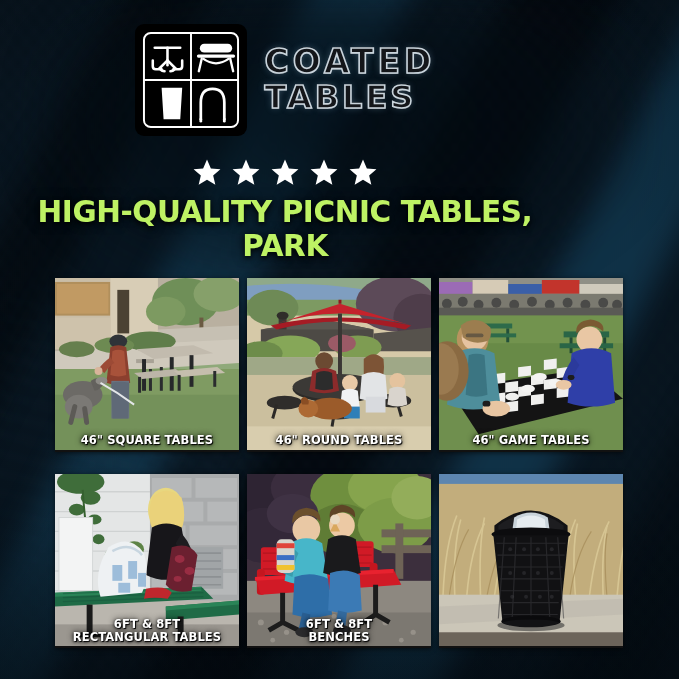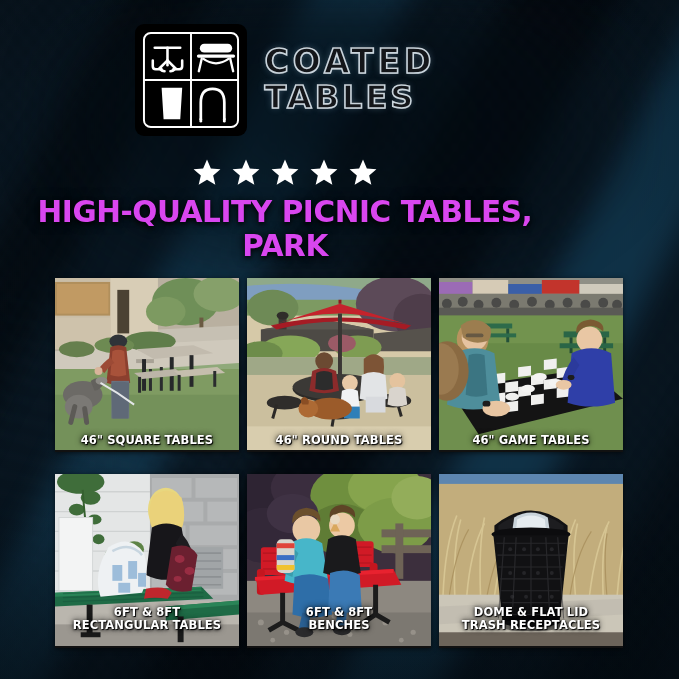--- a/index.html
+++ b/index.html
@@ -104,21 +104,21 @@
   .stars {
     position:absolute; left:0; right:0; top:158px;
     display:flex; justify-content:center; align-items:center; gap:9px;
   }
   .stars .star { width:30px; height:29px; display:block; }
 
   
   .headline {
     position:absolute; left:34px; right:34px; top:196px;
     text-align:center;
-    color:#d946ef;
+    color:#bef264;
     font-family:"DejaVu Sans", sans-serif;
     font-weight:bold;
     font-size:29.5px;
     line-height:1.14;
     letter-spacing:-0.4px;
     text-shadow:0 2px 5px rgba(0,0,0,.85), 0 0 12px rgba(0,0,0,.6);
   }
   .headline .l2 { display:block; }
 
   
@@ -144,21 +144,21 @@
     color:#fff;
     font-family:"DejaVu Sans", sans-serif;
     font-weight:bold;
     font-size:11.5px;
     line-height:1.12;
     letter-spacing:.1px;
     text-shadow:0 1px 3px rgba(0,0,0,.95), 0 0 6px rgba(0,0,0,.9), 1px 1px 0 rgba(0,0,0,.8);
     padding:0 4px;
     white-space:pre-line;
   }
-  .cap.two { bottom:16px; }
+  .cap.two { bottom:4px; }
 </style>
 </head>
 <body>
 
 <div id="bg">
   <div class="layer bg-base"></div>
   <div class="layer bg-streaks"></div>
   <div class="layer bg-mesh"></div>
   <div class="layer bg-mesh2"></div>
   <div class="layer bg-vig"></div>
@@ -680,18 +680,16 @@
             <circle cx="114" cy="100" r="2"></circle>
           <circle cx="74" cy="124" r="2"></circle>
             <circle cx="88" cy="124" r="2"></circle>
             <circle cx="102" cy="124" r="2"></circle>
             <circle cx="114" cy="124" r="2"></circle>
         </g>
 
         <ellipse cx="93" cy="149" rx="30" ry="6" fill="#0a0a0c"></ellipse>
         <ellipse cx="93" cy="153" rx="34" ry="6" fill="#1a1a1c" opacity=".5"></ellipse>
       </svg>
-      <div class="cap two">DOME &amp; FLAT LID
-TRASH RECEPTACLES</div>
     </div>
 
   </div>
 </div>
 
 </body></html>

